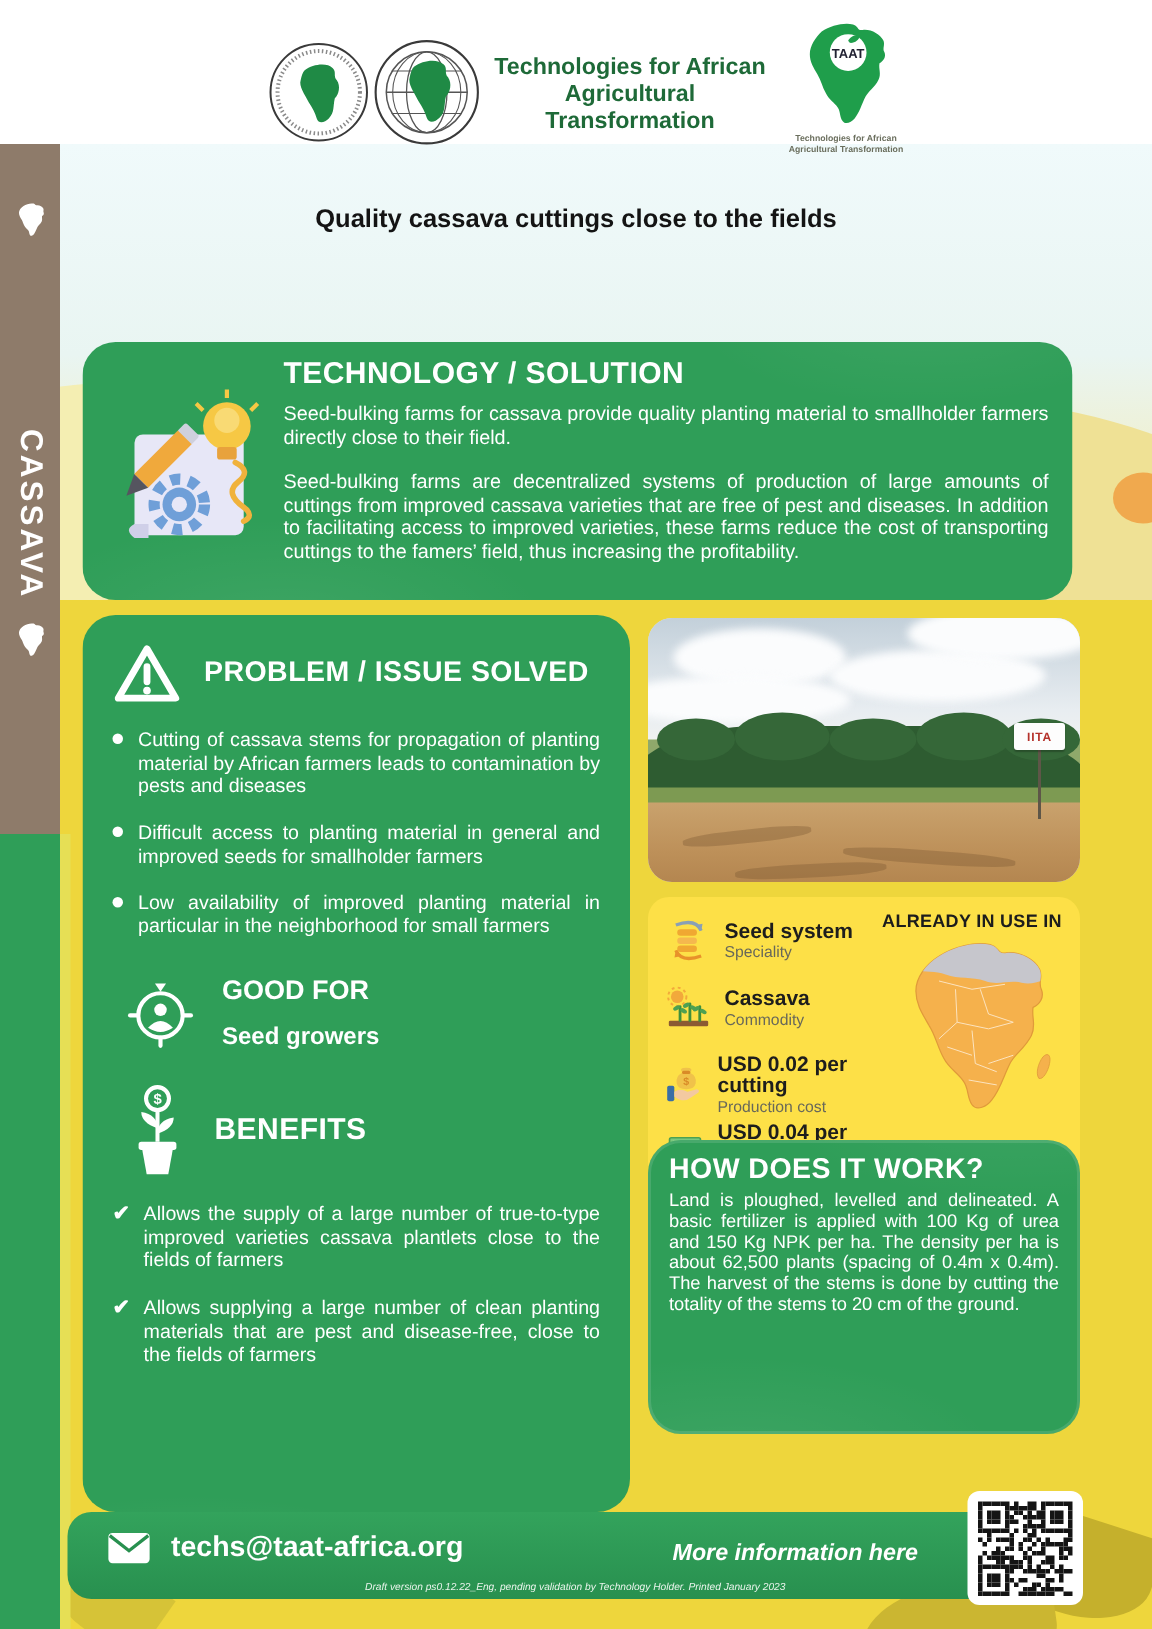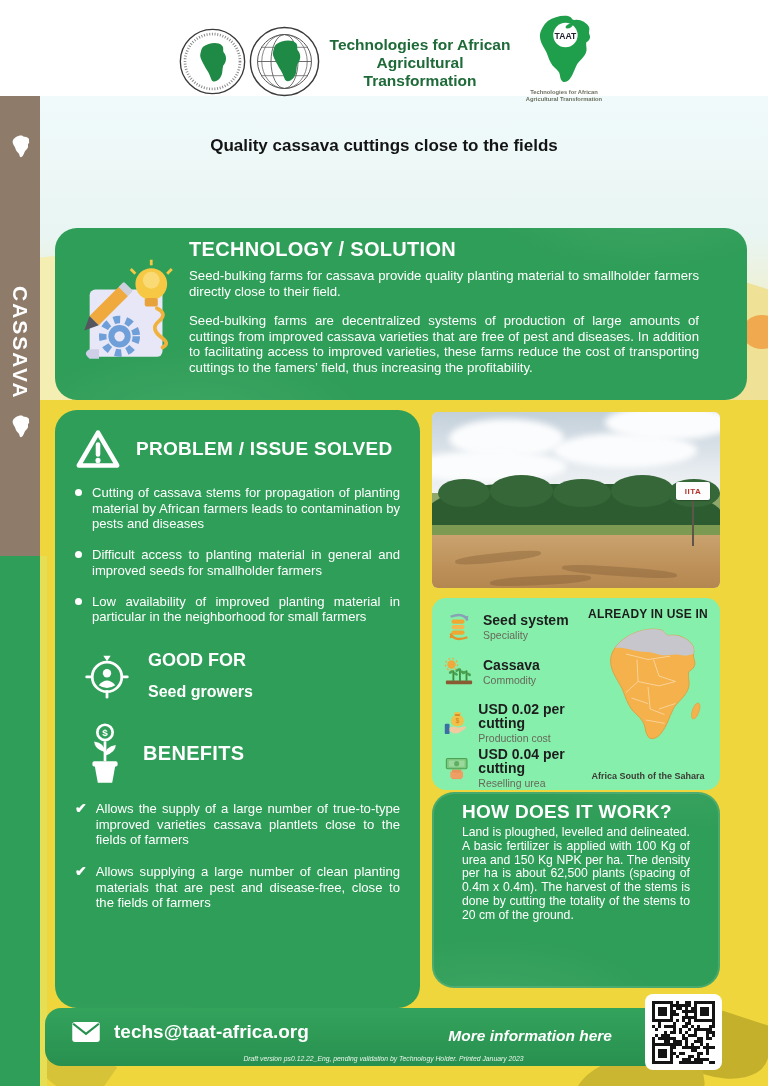--- a/index.html
+++ b/index.html
@@ -39,71 +39,71 @@
 
   
   .hero{position:absolute;left:0;top:128px;width:768px;text-align:center;z-index:4;}
   .hero-title{color:#0f9549;font-weight:bold;font-size:28px;letter-spacing:.5px;}
   .hero-sub{color:#141414;font-weight:bold;font-size:17px;margin-top:8px;}
 
   
   .green-box{position:absolute;background:#2f9e58;border-radius:22px;z-index:4;
     background-image:radial-gradient(ellipse 300px 120px at 20% 110%,rgba(255,255,255,.07),transparent 60%),
                      radial-gradient(ellipse 260px 100px at 85% -10%,rgba(255,255,255,.06),transparent 60%);}
-  .tech-box{left:55px;top:228px;width:660px;height:172px;padding-left:32px;}
+  .tech-box{left:55px;top:228px;width:660px;height:172px;}
   .tech-icon{position:absolute;left:16px;top:20px;}
   .tech-content{position:absolute;left:134px;top:10px;width:510px;}
   .box-heading{color:#fff;font-weight:bold;font-size:20px;letter-spacing:.3px;}
   .body-text{color:#fff;font-size:13.2px;line-height:1.18;text-align:justify;margin-top:7px;}
 
   .left-panel{left:55px;top:410px;width:365px;height:598px;padding:18px 20px;box-sizing:border-box;}
   .sec-head{display:flex;align-items:center;gap:15px;}
   .sec-head .box-heading{font-size:19px;}
   .bullet{display:flex;gap:10px;margin-top:15px;}
   .bullet .dot{width:7px;height:7px;border-radius:50%;background:#fff;flex:none;margin-top:4px;}
   .bullet p,.check p{color:#fff;font-size:13.1px;line-height:1.2;text-align:justify;margin:0;}
   .goodfor{display:flex;align-items:center;gap:17px;margin:26px 0 0 8px;}
   .gf-label{color:#fff;font-weight:bold;font-size:18px;line-height:1.05;}
   .gf-aud{color:#fff;font-weight:bold;font-size:16px;margin-top:13px;text-align:center;}
   .benefits-head{display:flex;align-items:center;gap:20px;margin:22px 0 0 12px;}
   .check{display:flex;gap:9px;margin-top:16px;}
   .check .mark{color:#fff;font-size:14px;font-weight:bold;flex:none;margin-top:-1px;}
 
   
-  .photo{position:absolute;left:432px;top:412px;width:288px;height:176px;border-radius:6px;
+  .photo{position:absolute;left:432px;top:412px;width:288px;height:176px;border-radius:16px;
     overflow:hidden;z-index:4;background:#dfe7ec;}
   .photo .sky{position:absolute;left:0;top:0;width:100%;height:50%;
     background:linear-gradient(180deg,#c3d0da 0%,#e8edf1 70%,#f2f3f1 100%);}
   .cloud{position:absolute;background:#fbfcfd;border-radius:50%;filter:blur(3px);}
   .photo .far{position:absolute;left:0;top:46%;width:100%;height:9%;background:#90a96b;}
   .photo .hedge{position:absolute;left:-4%;top:41%;width:108%;height:27%;background:#2e5c31;
     border-radius:30% 35% 0 0/90% 110% 0 0;}
   .bush{position:absolute;background:#356738;border-radius:50%;}
   .photo .grass{position:absolute;left:0;top:64%;width:100%;height:9%;background:#7d9a52;}
   .photo .road{position:absolute;left:0;top:70%;width:100%;height:31%;
     background:linear-gradient(180deg,#c9a26d 0%,#bd9059 60%,#b3854f 100%);}
   .track{position:absolute;background:rgba(120,86,48,.35);border-radius:40%;}
   .sign{position:absolute;right:10px;top:40%;width:34px;height:18px;background:#fdfdfd;
     border-radius:2px;display:flex;align-items:center;justify-content:center;
     box-shadow:0 1px 1px rgba(0,0,0,.25);}
   .sign span{color:#b5332c;font-weight:bold;font-size:8px;letter-spacing:.5px;}
   .sign-post{position:absolute;right:26px;top:50%;width:2px;height:26%;background:#5e5648;}
 
   
-  .facts-card{position:absolute;left:432px;top:598px;width:288px;height:192px;background:#86efac;
+  .facts-card{position:absolute;left:432px;top:598px;width:288px;height:192px;background:#fde047;
     border-radius:14px;z-index:4;}
   .fact{position:absolute;left:12px;display:flex;align-items:center;gap:9px;width:150px;}
   .fact .ftxt .flabel{font-weight:bold;font-size:14px;color:#1d1d1d;line-height:1;}
   .fact .ftxt .fsub{font-size:10.5px;color:#68685a;margin-top:2px;}
   .map-block{position:absolute;right:6px;top:9px;width:132px;text-align:center;}
   .map-heading{font-weight:bold;font-size:12px;color:#1c1c1c;letter-spacing:.2px;}
   .map-caption{font-weight:bold;font-size:9px;color:#3c3c34;margin-top:14px;}
 
   
-  .how-box{left:432px;top:792px;width:288px;height:196px;padding:9px 30px;box-sizing:border-box;
+  .how-box{left:432px;top:760px;width:288px;height:196px;padding:9px 14px;box-sizing:border-box;
     box-shadow:inset 0 0 0 2px rgba(255,255,255,.12);}
   .how-box .box-heading{font-size:19px;}
   .how-box p{color:#fff;font-size:12.2px;line-height:1.13;text-align:justify;margin:3px 0 0 0;}
 
   
   .footer{position:absolute;left:45px;top:1008px;width:677px;height:58px;border-radius:16px;
     background:linear-gradient(180deg,#33a35c 0%,#28904f 100%);z-index:5;}
   .email-row{position:absolute;left:26px;top:13px;display:flex;align-items:center;gap:13px;}
   .email-row span{color:#fff;font-weight:bold;font-size:19px;}
   .more-info{position:absolute;right:110px;top:19px;color:#fff;font-weight:bold;

